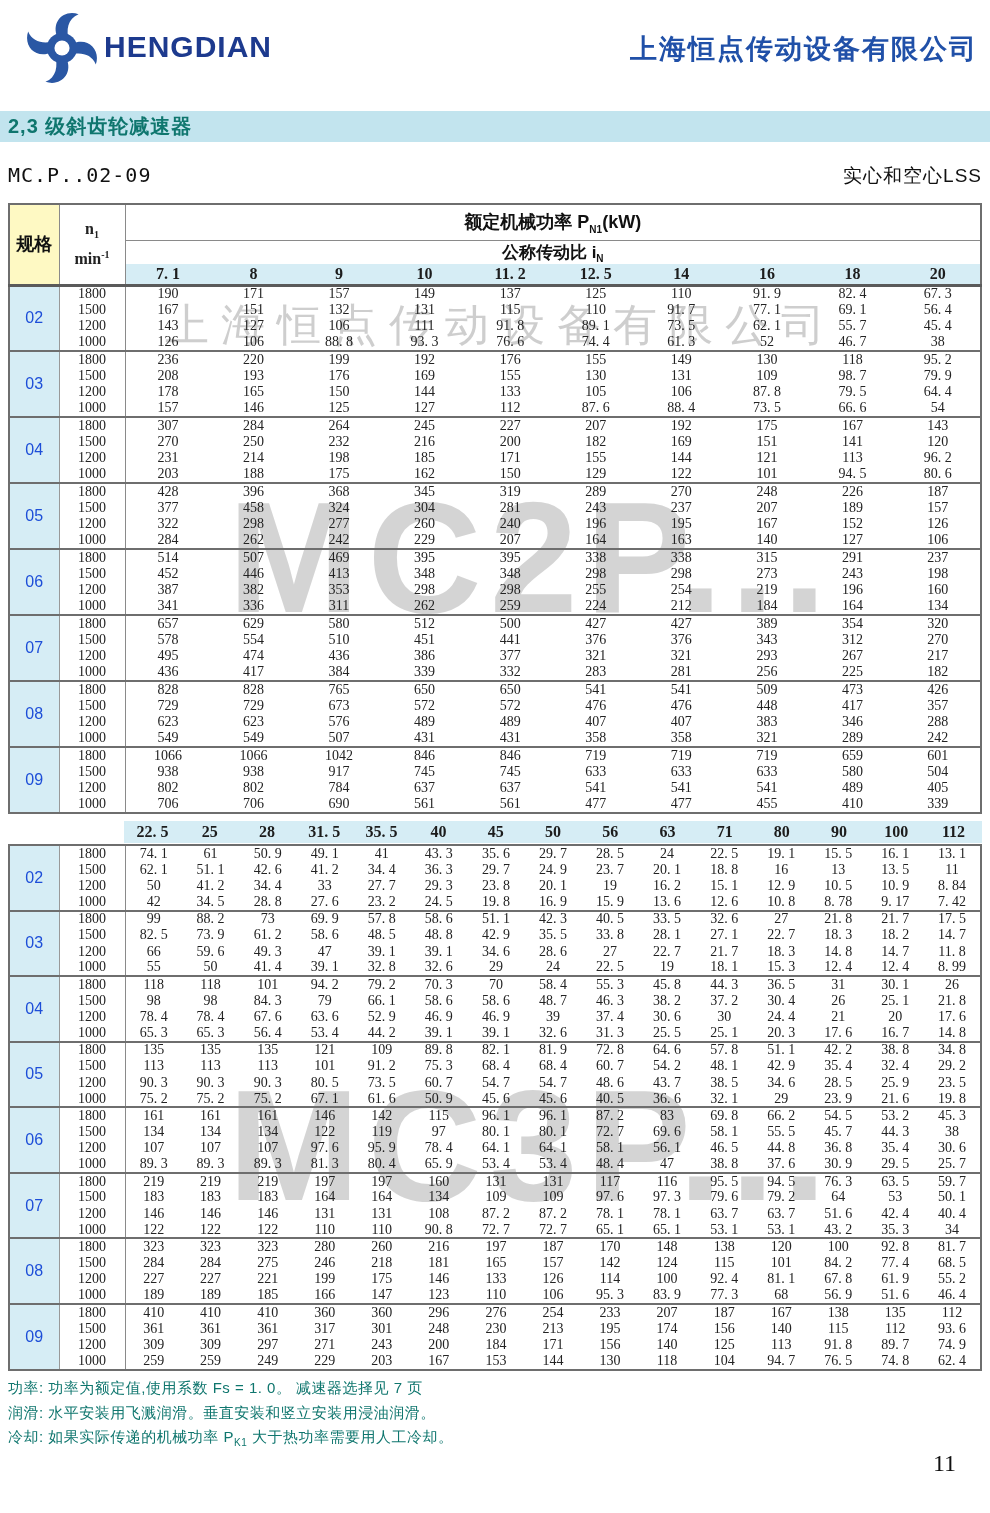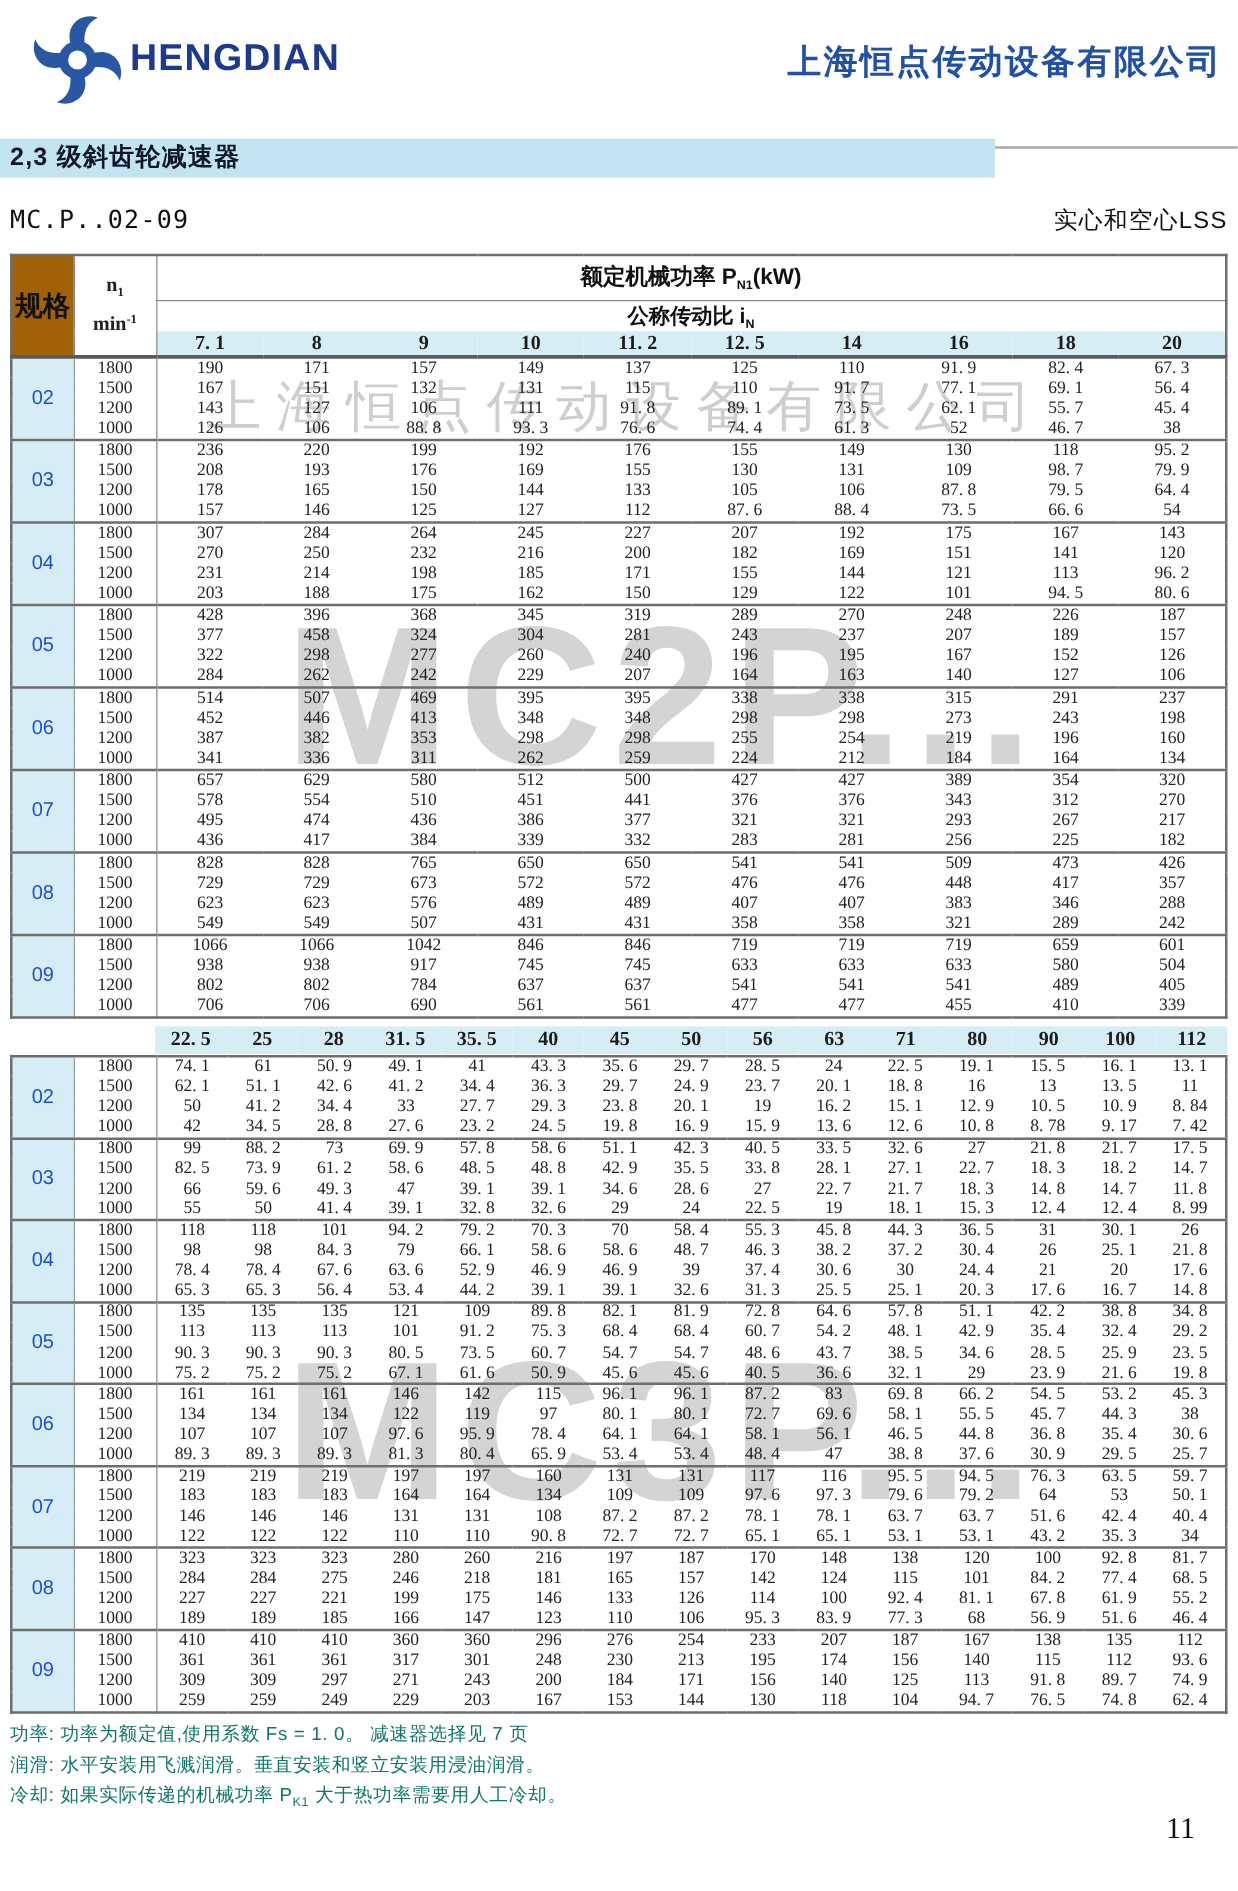--- a/index.html
+++ b/index.html
@@ -10,22 +10,22 @@
   
   .header{position:absolute;top:0;left:0;width:990px;height:119px;
           border-bottom:2px solid #a9a9a9;background:#fff;z-index:3}
   .logo{position:absolute;left:26px;top:8px}
   .logo-text{position:absolute;left:104px;top:30px;font-size:30px;font-weight:bold;
              color:#1d3a8e;letter-spacing:1px}
   .company{position:absolute;right:12px;top:31px;font-size:27px;font-weight:bold;
            color:#2050a8;letter-spacing:2px}
 
   
-  .titlebar{position:absolute;top:111px;left:0;width:796px;height:31px;
-            background:#c2e4ee;font-size:20px;font-weight:bold;color:#0f172a;
+  .titlebar{position:absolute;top:111px;left:0;width:990px;height:31px;
+            background:#c2e4ee;font-size:20px;font-weight:bold;color:#0f766e;
             line-height:31px;padding-left:8px;letter-spacing:1px;z-index:3}
   .subhdr{position:absolute;top:163px;left:8px;width:974px;display:flex;
           justify-content:space-between;align-items:flex-start;z-index:3}
   .model{font-family:"DejaVu Sans Mono",monospace;font-size:20px;letter-spacing:1px;color:#111}
   .variant{font-size:19px;color:#111;letter-spacing:1px}
 
   
   .wm{position:absolute;z-index:1;color:rgba(125,125,125,.38);white-space:nowrap;pointer-events:none}
   .wm-cn{top:296px;left:165px;font-size:44px;letter-spacing:12px}
   .wm-big{font-family:"Liberation Sans",sans-serif;font-weight:bold;font-size:158px;
@@ -40,22 +40,22 @@
   table.ptable{width:974px;border-collapse:collapse;table-layout:fixed;
                text-align:center;font-family:"Liberation Serif",serif;color:#232323;
                border:2px solid #6e6e6e;background:transparent}
   .ptable th,.ptable td{padding:0;vertical-align:middle}
   col.c-spec{width:50px} col.c-n1{width:66px}
 
   .power-h{height:36px;font-family:"Liberation Sans",sans-serif;font-size:18px;
            font-weight:bold;color:#111;border-bottom:1px solid #8a8a8a}
   .ratio-h{height:24px;font-family:"Liberation Sans",sans-serif;font-size:17px;
            font-weight:bold;color:#111}
-  .spec-h{background:#a16207;border-right:1px solid #8a8a8a;border-bottom:3px solid #5a5a5a;
-          font-family:"Liberation Sans",sans-serif;font-size:22px;font-weight:bold;color:#111}
+  .spec-h{background:#fef9c3;border-right:1px solid #8a8a8a;border-bottom:3px solid #5a5a5a;
+          font-family:"Liberation Sans",sans-serif;font-size:18px;font-weight:bold;color:#111}
   .n1-h{border-right:1px solid #8a8a8a;border-bottom:3px solid #5a5a5a;
         font-family:"Liberation Serif",serif;font-size:16px;color:#222}
   .n1-h .l2{margin-top:9px}
   sub{font-size:10px} sup{font-size:10px}
   tr.ratio-row th{height:21px;background:#d6edf5;border-bottom:3px solid #5a5a5a;
                   font-family:"Liberation Serif",serif;font-size:16px;font-weight:bold;color:#1c1c1c}
 
   .t1 tbody td{height:16.5px;font-size:14px;line-height:1}
   .t2 tbody td{height:16.4px;font-size:14px;line-height:1}
   tbody td.spec{background:#d6edf5;border-right:1px solid #999;

